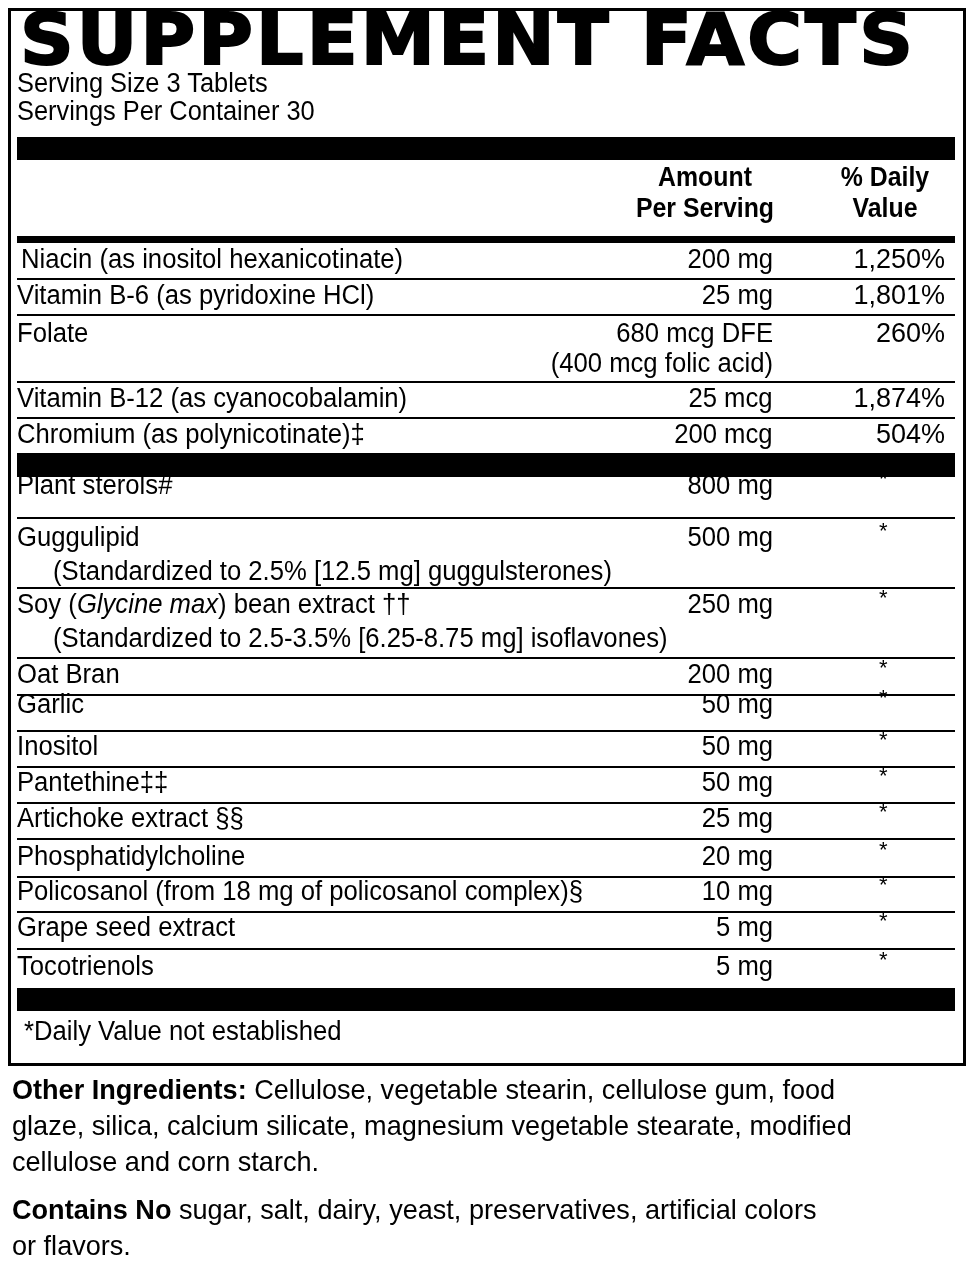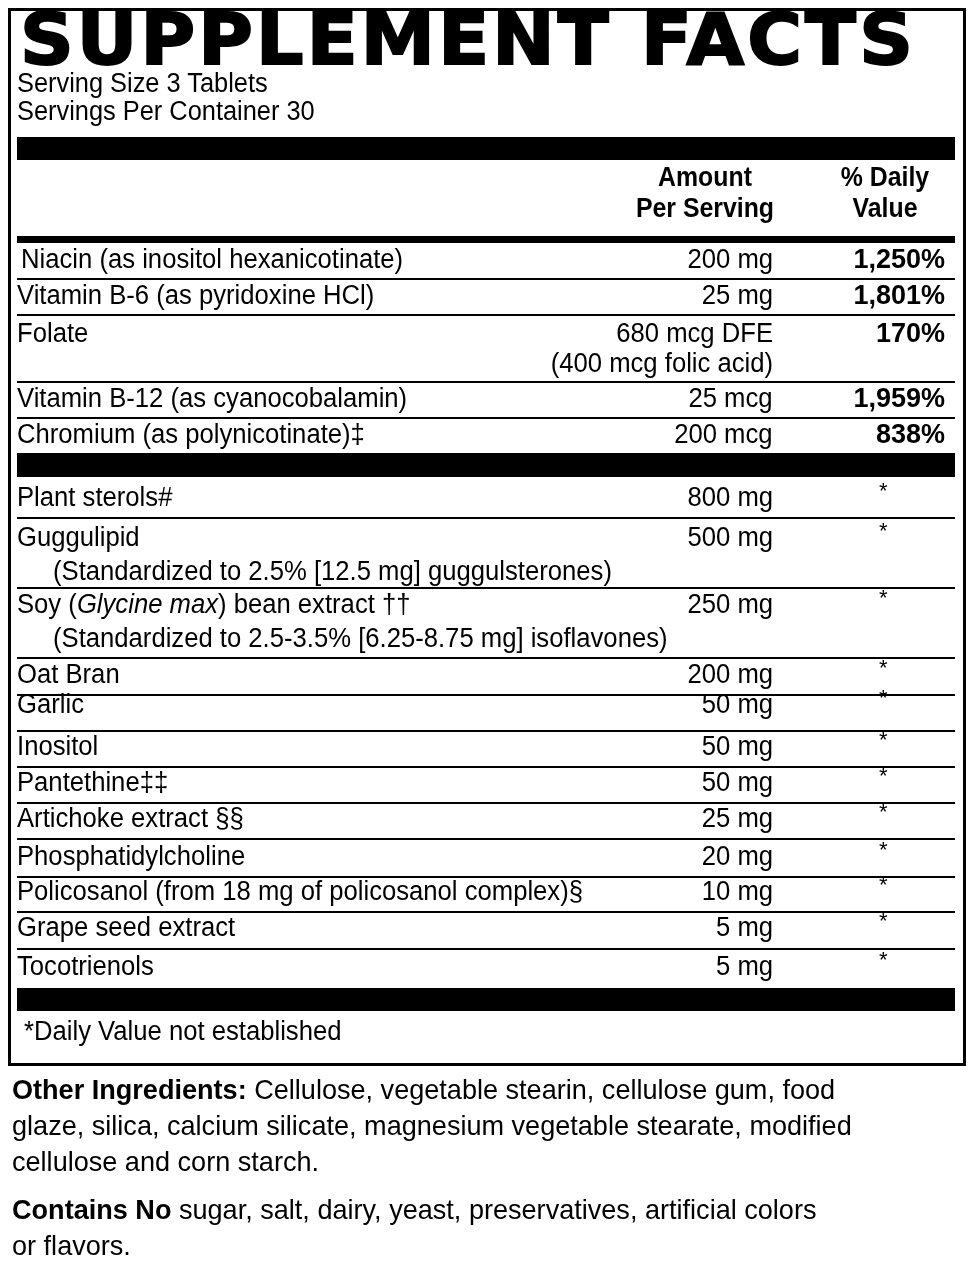--- a/index.html
+++ b/index.html
@@ -20,21 +20,21 @@
   .row { position:absolute; left:17px; width:938px; }
   .name { position:absolute; left:0; top:0; font-size:27px; line-height:34px; white-space:nowrap;
           transform:scaleX(0.95); transform-origin:left center; }
   .sub  { position:absolute; left:36px; font-size:27px; line-height:34px; white-space:nowrap;
           transform:scaleX(0.95); transform-origin:left center; }
   .amt  { position:absolute; right:182px; top:0; font-size:27px; line-height:34px; white-space:nowrap;
           text-align:right; transform:scaleX(0.95); transform-origin:right center; }
   .amt2 { position:absolute; right:182px; top:30px; font-size:27px; line-height:34px; white-space:nowrap;
           text-align:right; transform:scaleX(0.95); transform-origin:right center; }
   .dv   { position:absolute; right:10px; top:0; font-size:27px; line-height:34px; white-space:nowrap;
-          text-align:right;font-weight:bold; }
+          text-align:right; }
   .star { position:absolute; left:862px; top:-6px; font-size:22px; line-height:34px; }
   .footnote { position:absolute; left:24px; top:1013px; font-size:27px; line-height:36px;
               white-space:nowrap; transform:scaleX(0.95); transform-origin:left center; }
   .para { position:absolute; left:12px; width:1000px; font-size:28.5px; line-height:36px;
           transform:scaleX(0.95); transform-origin:left top; }
   .para b { font-weight:bold; }
   i { font-style:italic; }
 </style>
 </head>
 <body>
@@ -67,38 +67,38 @@
 <div class="row" style="top:278px;height:36px">
   <span class="name">Vitamin B-6 (as pyridoxine HCl)</span>
   <span class="amt">25 mg</span>
   <span class="dv">1,801%</span>
 </div>
 <div class="hline" style="top:314px"></div>
 <div class="row" style="top:316px;height:76px">
   <span class="name">Folate</span>
   <span class="amt">680 mcg DFE</span>
   <span class="amt2">(400 mcg folic acid)</span>
-  <span class="dv">170%</span>
+  <span class="dv">260%</span>
 </div>
 <div class="hline" style="top:381px"></div>
 <div class="row" style="top:381px;height:25px">
   <span class="name">Vitamin B-12 (as cyanocobalamin)</span>
   <span class="amt">25 mcg</span>
-  <span class="dv">1,959%</span>
+  <span class="dv">1,874%</span>
 </div>
 <div class="hline" style="top:417px"></div>
 <div class="row" style="top:417px;height:36px">
   <span class="name">Chromium (as polynicotinate)‡</span>
   <span class="amt">200 mcg</span>
-  <span class="dv">838%</span>
+  <span class="dv">504%</span>
 </div>
 
 <div class="bar" style="top:453px;height:24px"></div>
 
-<div class="row" style="top:480px;height:36px">
+<div class="row" style="top:468px;height:36px">
   <span class="name">Plant sterols#</span>
   <span class="amt">800 mg</span>
   <span class="star">*</span>
 </div>
 <div class="hline" style="top:517px"></div>
 <div class="row" style="top:520px;height:70px">
   <span class="name">Guggulipid</span>
   <span class="amt">500 mg</span>
   <span class="star">*</span>
   <span class="sub" style="top:34px">(Standardized to 2.5% [12.5 mg] guggulsterones)</span>

